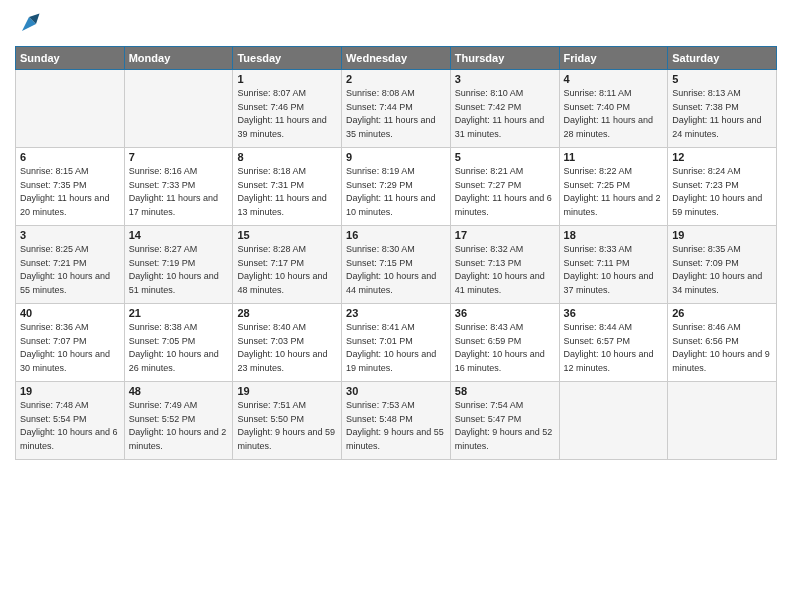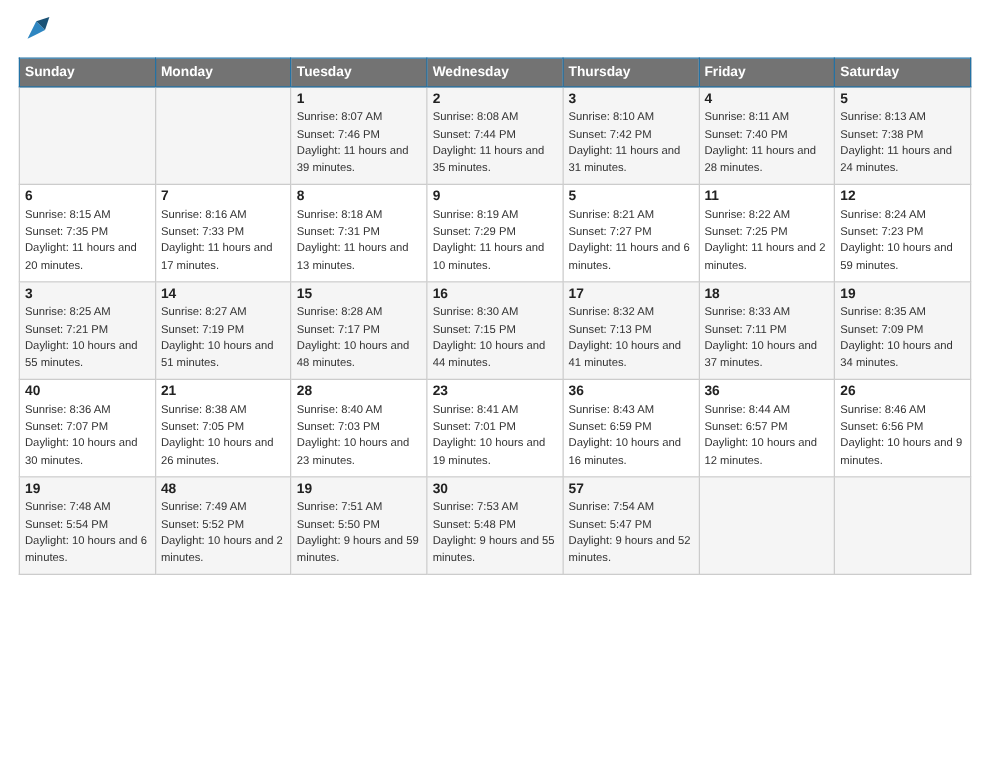--- a/index.html
+++ b/index.html
@@ -238,21 +238,21 @@
           </td>
           <td>
             <span class="day-num">19</span>
             <div class="day-info">Sunrise: 7:51 AM<br>Sunset: 5:50 PM<br>Daylight: 9 hours and 59 minutes.</div>
           </td>
           <td>
             <span class="day-num">30</span>
             <div class="day-info">Sunrise: 7:53 AM<br>Sunset: 5:48 PM<br>Daylight: 9 hours and 55 minutes.</div>
           </td>
           <td>
-            <span class="day-num">57</span>
+            <span class="day-num">58</span>
             <div class="day-info">Sunrise: 7:54 AM<br>Sunset: 5:47 PM<br>Daylight: 9 hours and 52 minutes.</div>
           </td>
           <td></td>
           <td></td>
         </tr>
       </tbody>
   </table>
 </div>
 
 </body></html>

